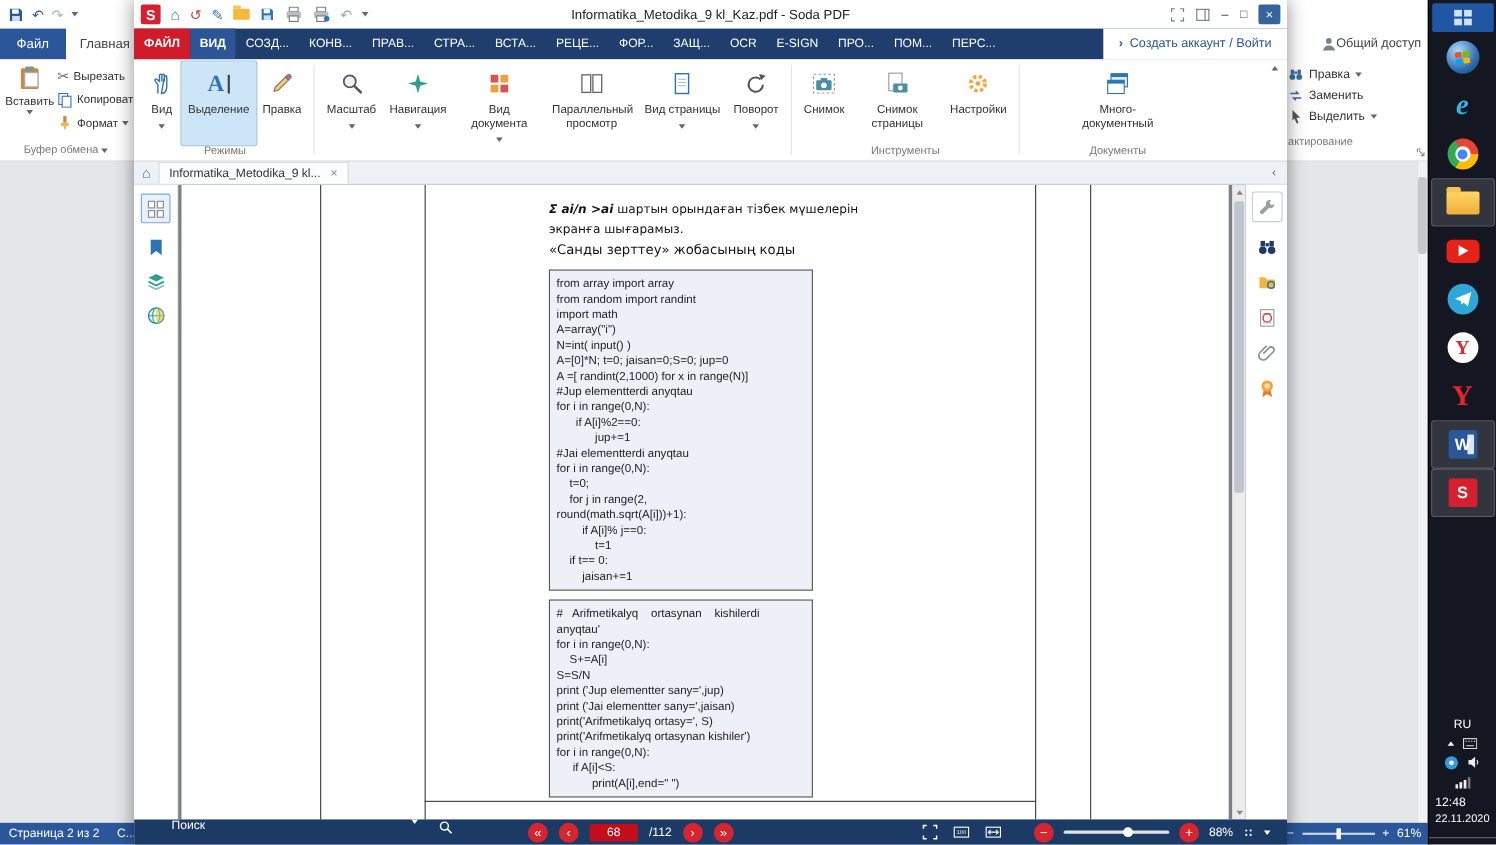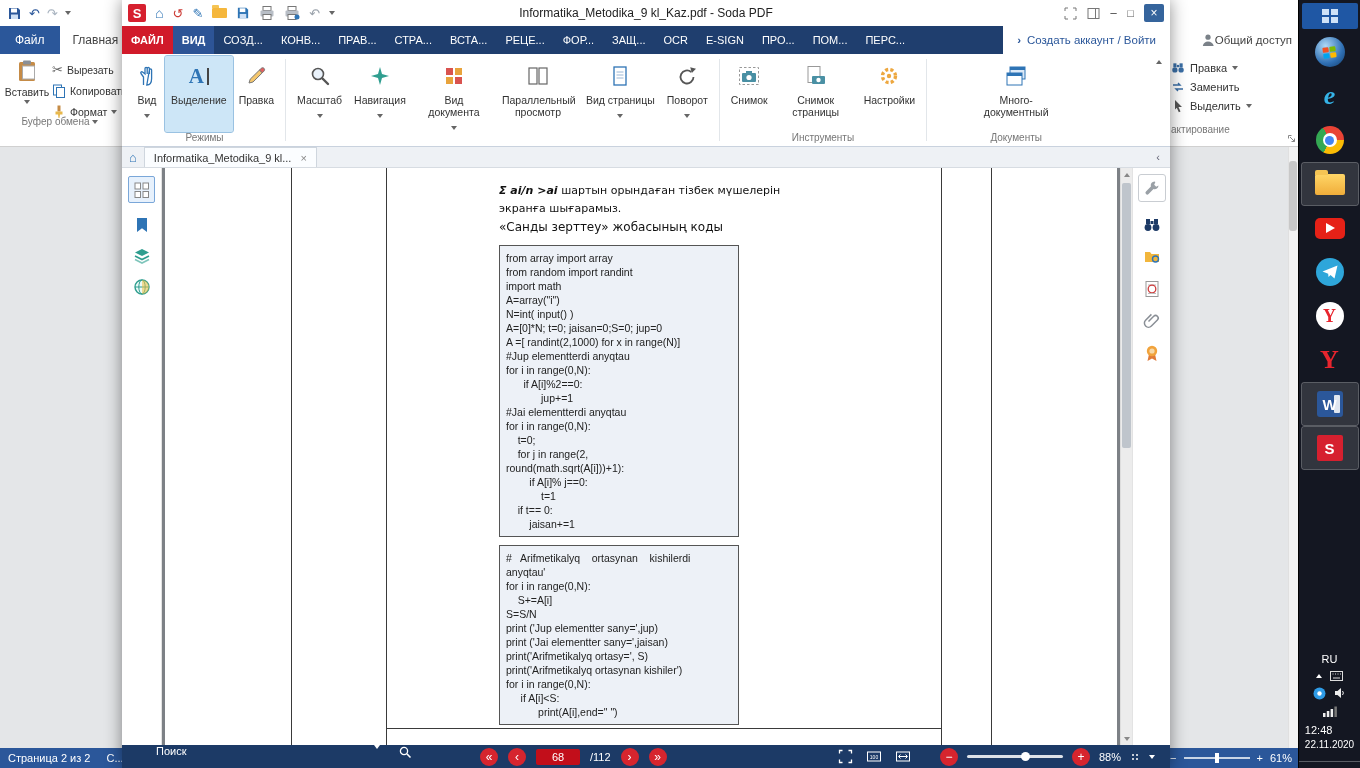--- a/index.html
+++ b/index.html
@@ -17,21 +17,21 @@
   .w-title .qat{display:flex;align-items:center;gap:7px}
   .glyph{font-size:13px;line-height:1}
   .w-tabs{height:28px;background:#fff;display:flex;align-items:stretch;position:relative}
   .w-tab-file{background:#2b579a;color:#fff;padding:0 15px;display:flex;align-items:center;font-size:12px}
   .w-tab{padding:0 13px;display:flex;align-items:center;font-size:12px;color:#444}
   .w-share{position:absolute;right:6px;top:0;height:100%;display:flex;align-items:center;gap:0;font-size:11.5px;color:#444}
   .w-ribbon{height:93px;background:#fff;border-bottom:1px solid #d0d0d0;position:relative}
   .w-paste{position:absolute;left:5px;top:4px;width:44px;height:72px;display:flex;flex-direction:column;align-items:center;gap:2px;font-size:10.5px;color:#333}
   .w-smalls{position:absolute;left:52px;top:7px;display:flex;flex-direction:column;gap:4px}
   .w-small{display:flex;align-items:center;gap:4px;font-size:10.5px;color:#333;height:17px}
-  .wg-label{position:absolute;left:4px;bottom:19px;width:112px;text-align:center;font-size:10px;color:#777;display:flex;align-items:center;justify-content:center;gap:3px}
+  .wg-label{position:absolute;left:4px;bottom:4px;width:112px;text-align:center;font-size:10px;color:#777;display:flex;align-items:center;justify-content:center;gap:3px}
   .launcher{position:absolute;right:2px;bottom:3px}
   .wg-edit{position:absolute;right:3px;top:4px;width:124px}
   .w-edit-row{display:flex;align-items:center;gap:5px;height:19px;font-size:11px;color:#333}
   .wg-edit .wg-label2{position:absolute;left:0;top:66px;font-size:10px;color:#777}
   .w-body{position:absolute;top:147px;bottom:20px;left:0;right:0;background:#e4e6e8}
   .w-scroll{position:absolute;right:0;top:0;bottom:0;width:10px;background:#f2f2f2;border-left:1px solid #e0e0e0}
   .w-thumb{position:absolute;right:1px;top:14px;width:8px;height:70px;background:#c8c8c8;border-radius:3px}
   .w-status{position:absolute;bottom:0;height:20px;left:0;right:0;background:#2b579a;color:#fff;font-size:11px;display:flex;align-items:center}
   .w-status .pg{margin-left:8px;white-space:nowrap}
   .w-status .frag{margin-left:16px;white-space:nowrap}

